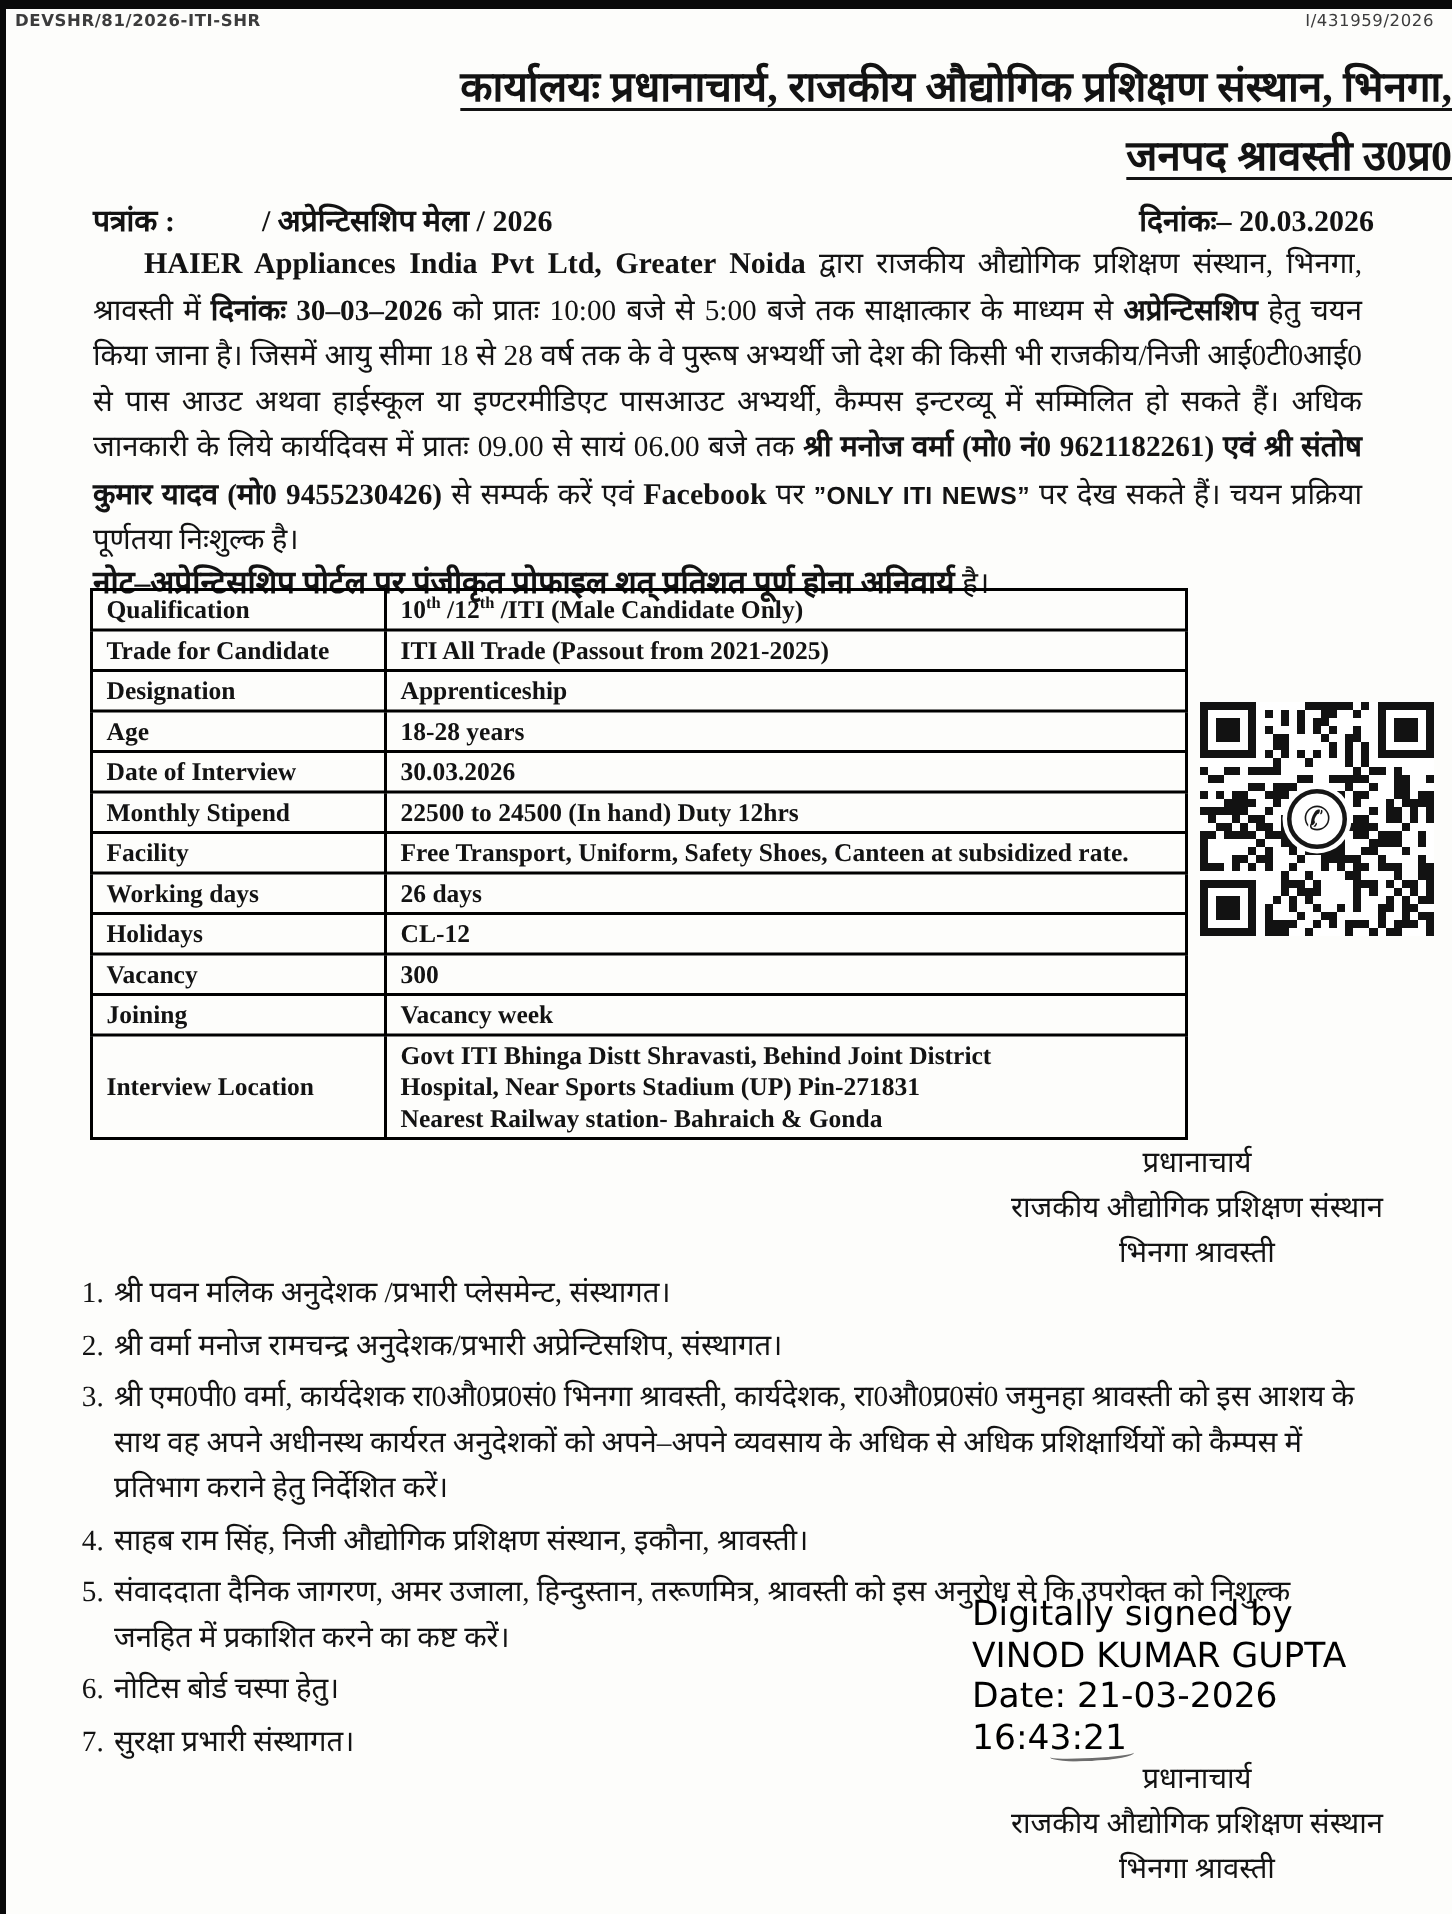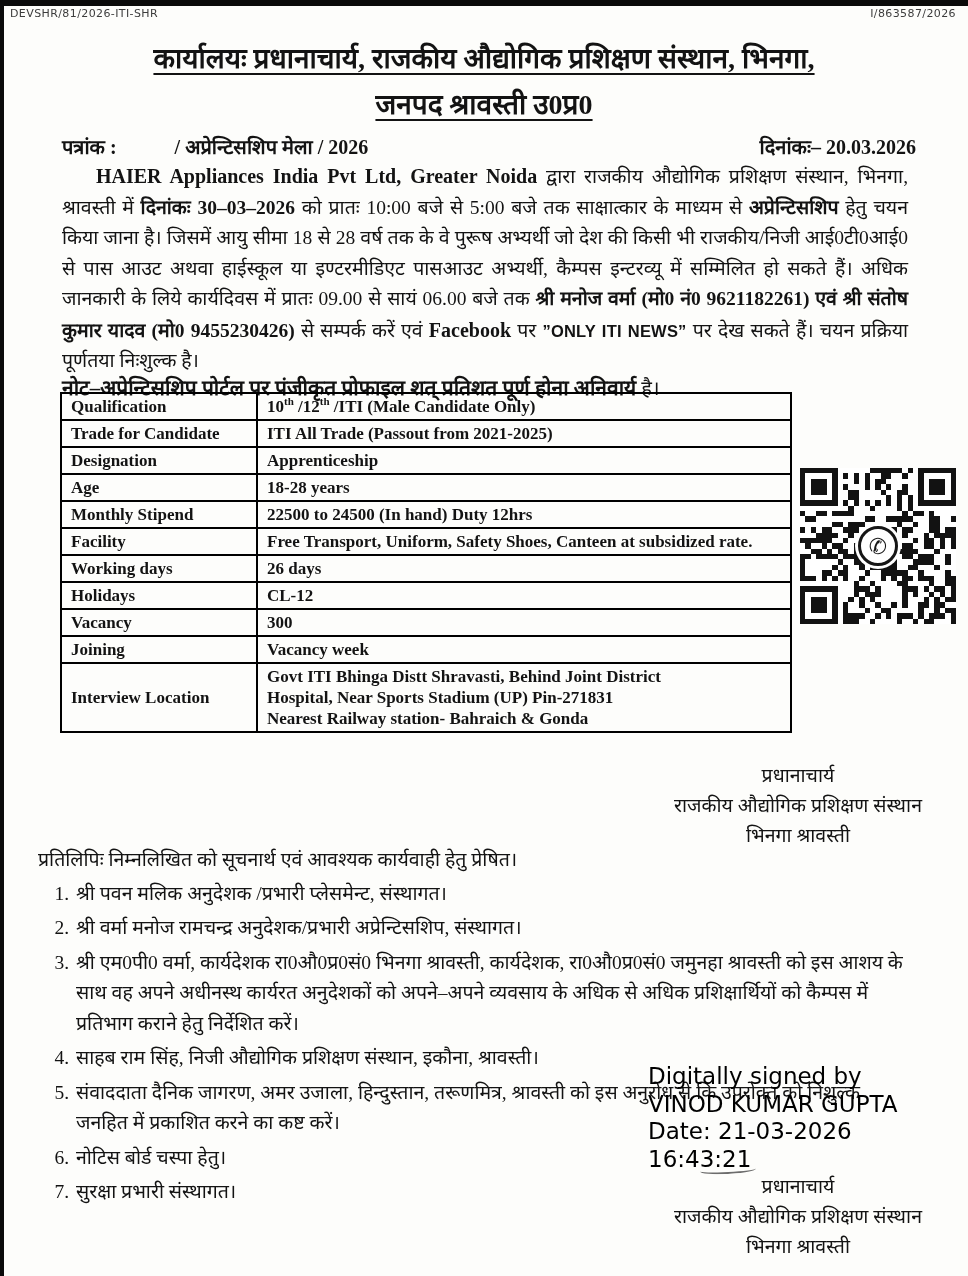--- a/index.html
+++ b/index.html
@@ -5,24 +5,24 @@
   * { margin:0; padding:0; box-sizing:border-box; }
   body { background:#e8e8e8; font-family:"Liberation Serif", serif; }
   .page {
     position:relative; width:968px; height:1276px; margin:0 auto;
     background:#fdfdfb; color:#131313; overflow:hidden;
   }
   .topbar { position:absolute; top:0; left:0; width:100%; height:6px; background:#0a0a0a; }
   .leftbar { position:absolute; top:0; left:0; width:4px; height:100%; background:#0a0a0a; }
 
   .ref { position:absolute; top:7px; font-family:"DejaVu Sans", sans-serif; font-size:11px; color:#3c3c3c; letter-spacing:.4px; }
-  .ref-left { left:10px; }
+  .ref-left { left:10px;font-weight:bold; }
   .ref-right { right:12px; }
 
-  .title { position:absolute; top:36px; left:0; width:100%; text-align:center; font-weight:bold; font-size:28px; line-height:46px; }
+  .title { position:absolute; top:36px; left:0; width:100%; text-align:right; font-weight:bold; font-size:28px; line-height:46px; }
   .title .u { text-decoration:underline; text-underline-offset:5px; }
 
   .meta { position:absolute; top:133px; left:62px; right:50px; font-weight:bold; font-size:20px; }
   .meta .no-label { margin-right:58px; }
   .meta .date { position:absolute; right:2px; top:0; }
 
   .body-par { position:absolute; top:161px; left:62px; width:846px; font-size:19.5px; line-height:30.5px; text-align:justify; text-indent:34px; }
   .body-par b.en { font-size:20px;margin-top:20px; }
   .fb-caps { font-family:"Liberation Sans", sans-serif; font-weight:bold; font-size:16.5px; letter-spacing:.2px; }
 
@@ -67,21 +67,21 @@
     border-bottom:2px solid #4a4a4a; transform:rotate(-3deg); border-radius:50%; opacity:.8; }
 </style>
 </head>
 <body>
 
 <div class="page">
   <div class="topbar"></div>
   <div class="leftbar"></div>
 
   <div class="ref ref-left">DEVSHR/81/2026-ITI-SHR</div>
-  <div class="ref ref-right">I/863587/2026</div>
+  <div class="ref ref-right">I/431959/2026</div>
 
   <div class="title">
     <div class="u">कार्यालयः प्रधानाचार्य, राजकीय औद्योगिक प्रशिक्षण संस्थान, भिनगा,</div>
     <div class="u">जनपद श्रावस्ती उ0प्र0</div>
   </div>
 
   <div class="meta">
     <span class="no-label">पत्रांक :</span><span>/ अप्रेन्टिसशिप मेला / 2026</span>
     <span class="date"><span>दिनांकः–</span> <span>20.03.2026</span></span>
   </div>
@@ -104,20 +104,24 @@
         <td class="c1">Trade for Candidate</td>
         <td>ITI All Trade (Passout from 2021-2025)</td>
       </tr>
       <tr>
         <td class="c1">Designation</td>
         <td>Apprenticeship</td>
       </tr>
       <tr>
         <td class="c1">Age</td>
         <td>18-28 years</td>
+      </tr>
+      <tr>
+        <td class="c1">Date of  Interview</td>
+        <td>30.03.2026</td>
       </tr>
       <tr>
         <td class="c1">Monthly Stipend</td>
         <td>22500 to 24500 (In hand) Duty 12hrs</td>
       </tr>
       <tr>
         <td class="c1">Facility</td>
         <td>Free Transport, Uniform, Safety Shoes, Canteen at subsidized rate.</td>
       </tr>
       <tr>
@@ -548,21 +552,20 @@
       </div>
   </div>
 
   <div class="sig-block sig-top">
     <div>प्रधानाचार्य</div>
     <div>राजकीय औद्योगिक प्रशिक्षण संस्थान</div>
     <div>भिनगा श्रावस्ती</div>
   </div>
 
   <div class="copy">
-    <div>प्रतिलिपिः निम्नलिखित को सूचनार्थ एवं आवश्यक कार्यवाही हेतु प्रेषित।</div>
     <ol>
       <li class="gap">श्री पवन मलिक अनुदेशक /प्रभारी प्लेसमेन्ट, संस्थागत।</li>
       <li class="gap">श्री वर्मा मनोज रामचन्द्र अनुदेशक/प्रभारी अप्रेन्टिसशिप, संस्थागत।</li>
       <li class="gap">श्री एम0पी0 वर्मा, कार्यदेशक रा0औ0प्र0सं0 भिनगा श्रावस्ती, कार्यदेशक, रा0औ0प्र0सं0 जमुनहा श्रावस्ती को इस आशय के साथ वह अपने अधीनस्थ कार्यरत अनुदेशकों को अपने–अपने व्यवसाय के अधिक से अधिक प्रशिक्षार्थियों को कैम्पस में प्रतिभाग कराने हेतु निर्देशित करें।</li>
       <li class="gap">साहब राम सिंह, निजी औद्योगिक प्रशिक्षण संस्थान, इकौना, श्रावस्ती।</li>
       <li class="gap">संवाददाता दैनिक जागरण, अमर उजाला, हिन्दुस्तान, तरूणमित्र, श्रावस्ती को इस अनुरोध से कि उपरोक्त को निशुल्क जनहित में प्रकाशित करने का कष्ट करें।</li>
       <li class="gap">नोटिस बोर्ड चस्पा हेतु।</li>
       <li>सुरक्षा प्रभारी संस्थागत।</li>
     </ol>
   </div>

